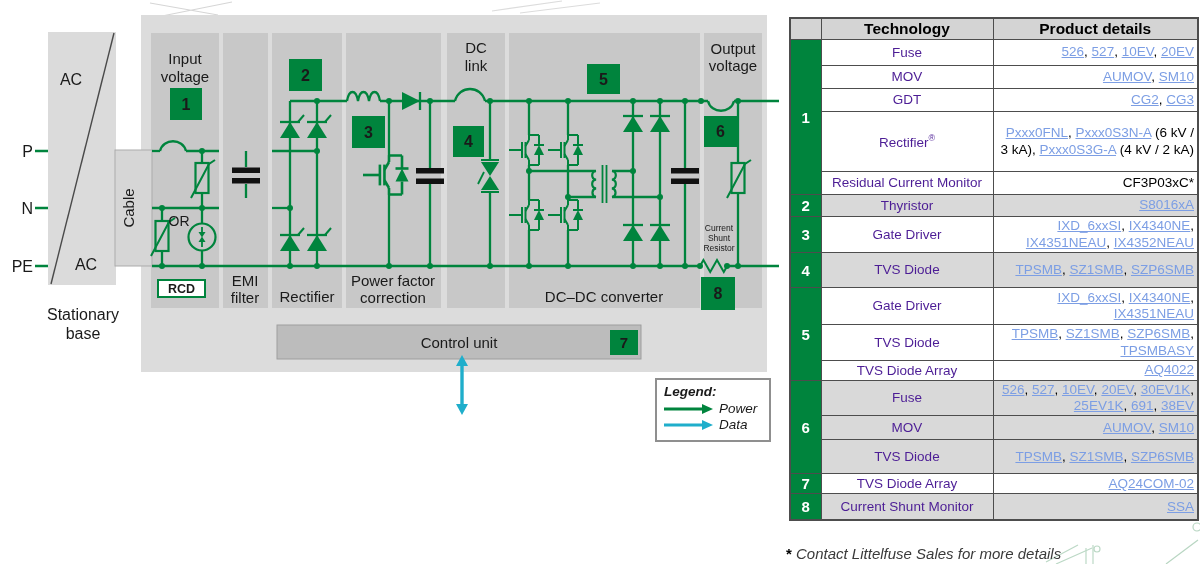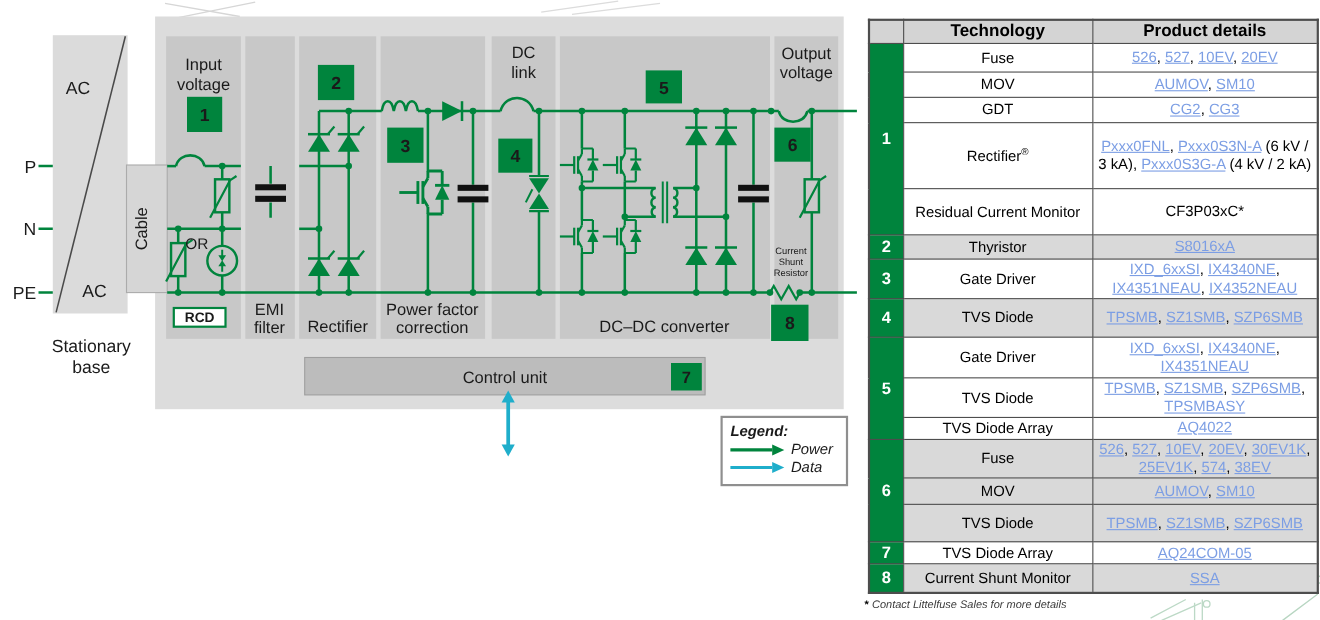--- a/index.html
+++ b/index.html
@@ -8,28 +8,28 @@
   svg text{font-family:"Liberation Sans",sans-serif;fill:#1a1a1a;}
 
   
   #prod-table{position:absolute;left:789px;top:17px;width:408px;border-collapse:collapse;
     table-layout:fixed;border:2px solid #4d4d4d;background:#fff;z-index:2;}
   #prod-table th,#prod-table td{border:1.5px solid #4d4d4d;padding:1px 3px;vertical-align:middle;}
   #prod-table th{background:#d4d4d4;font-size:15.5px;font-weight:bold;color:#000;text-align:center;}
   #prod-table th.corner{background:#d4d4d4;}
   td.num{background:#00843D;color:#fff;font-weight:bold;font-size:15px;text-align:center;
     border:1.5px solid #d9d9d9;}
-  td.tech{font-size:13.5px;text-align:center;color:#000000;line-height:1.15;}
-  td.prod{font-size:13.5px;text-align:center;line-height:1.2;color:#000;}
+  td.tech{font-size:13.5px;text-align:center;color:#4c1d95;line-height:1.15;}
+  td.prod{font-size:13.5px;text-align:right;line-height:1.2;color:#000;}
   tr.g-shade td.tech,tr.g-shade td.prod{background:#d9d9d9;}
   .plink{color:#7C9EE4;text-decoration:underline;cursor:pointer;}
   sup{font-size:9px;}
 
   
-  #footnote{position:absolute;left:786px;top:545px;font-size:10px;color:#3a3a3a;z-index:2;}
+  #footnote{position:absolute;left:786px;top:545px;font-size:15px;color:#3a3a3a;z-index:2;}
   #footnote .star{font-weight:bold;font-style:normal;color:#000;}
   #footnote .ftxt{font-style:italic;}
 </style>
 </head>
 <body>
 
 <svg width="1200" height="564" viewBox="0 0 1200 564">
   <defs>
     <g id="sym-scr">
       <path d="M-10 9 L10 9 L0 -7 Z" fill="#00843D"></path>
@@ -309,21 +309,21 @@
     <td class="prod"><span class="plink">AUMOV</span>, <span class="plink">SM10</span></td>
   </tr>
   <tr style="height:23px">
     <td class="tech">GDT</td>
     <td class="prod"><span class="plink">CG2</span>, <span class="plink">CG3</span></td>
   </tr>
   <tr style="height:60px">
     <td class="tech"><span>Rectifier</span><sup>®</sup></td>
     <td class="prod"><span class="plink">Pxxx0FNL</span>, <span class="plink">Pxxx0S3N-A</span> (6 kV / 3 kA), <span class="plink">Pxxx0S3G-A</span> (4 kV / 2 kA)</td>
   </tr>
-  <tr style="height:42px">
+  <tr style="height:23px">
     <td class="tech">Residual Current Monitor</td>
     <td class="prod">CF3P03xC*</td>
   </tr>
 
   <tr style="height:22px" class="g-shade">
     <td class="num">2</td>
     <td class="tech">Thyristor</td>
     <td class="prod"><span class="plink">S8016xA</span></td>
   </tr>
 
@@ -349,35 +349,35 @@
     <td class="prod"><span class="plink">TPSMB</span>, <span class="plink">SZ1SMB</span>, <span class="plink">SZP6SMB</span>, <span class="plink">TPSMBASY</span></td>
   </tr>
   <tr style="height:20px">
     <td class="tech">TVS Diode Array</td>
     <td class="prod"><span class="plink">AQ4022</span></td>
   </tr>
 
   <tr style="height:33px" class="g-shade">
     <td class="num" rowspan="3">6</td>
     <td class="tech">Fuse</td>
-    <td class="prod"><span class="plink">526</span>, <span class="plink">527</span>, <span class="plink">10EV</span>, <span class="plink">20EV</span>, <span class="plink">30EV1K</span>, <span class="plink">25EV1K</span>, <span class="plink">574</span>, <span class="plink">38EV</span></td>
+    <td class="prod"><span class="plink">526</span>, <span class="plink">527</span>, <span class="plink">10EV</span>, <span class="plink">20EV</span>, <span class="plink">30EV1K</span>, <span class="plink">25EV1K</span>, <span class="plink">691</span>, <span class="plink">38EV</span></td>
   </tr>
   <tr style="height:24px" class="g-shade">
     <td class="tech">MOV</td>
     <td class="prod"><span class="plink">AUMOV</span>, <span class="plink">SM10</span></td>
   </tr>
   <tr style="height:34px" class="g-shade">
     <td class="tech">TVS Diode</td>
     <td class="prod"><span class="plink">TPSMB</span>, <span class="plink">SZ1SMB</span>, <span class="plink">SZP6SMB</span></td>
   </tr>
 
   <tr style="height:20px">
     <td class="num">7</td>
     <td class="tech">TVS Diode Array</td>
-    <td class="prod"><span class="plink">AQ24COM-05</span></td>
+    <td class="prod"><span class="plink">AQ24COM-02</span></td>
   </tr>
 
   <tr style="height:26px" class="g-shade">
     <td class="num">8</td>
     <td class="tech">Current Shunt Monitor</td>
     <td class="prod"><span class="plink">SSA</span></td>
   </tr>
 </tbody>
   </table>
 

